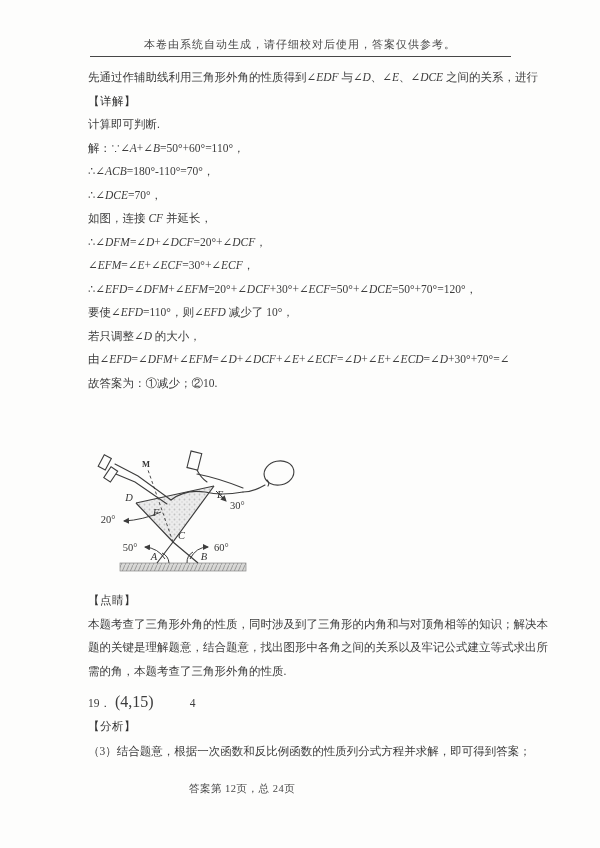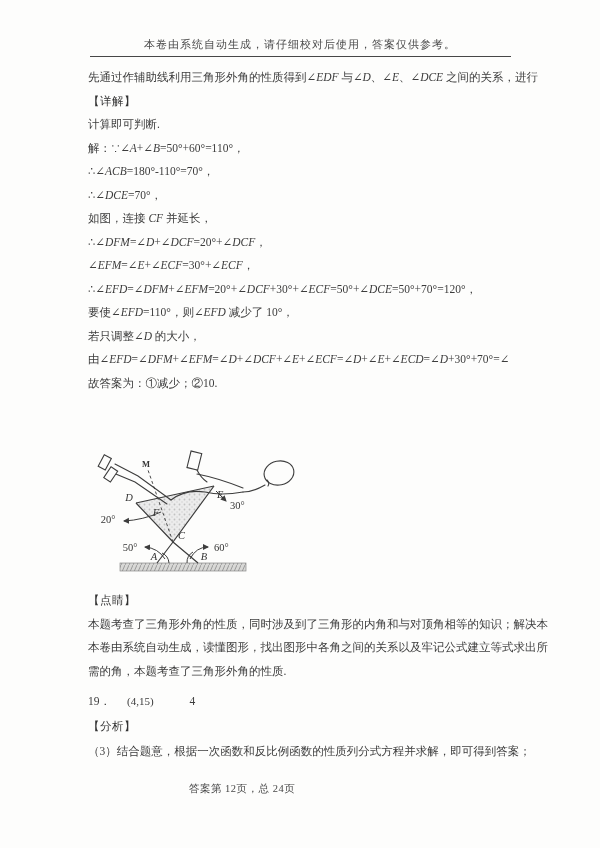--- a/index.html
+++ b/index.html
@@ -24,21 +24,21 @@
   
   .block{position:absolute;left:88px;width:430px;font-size:11.5px;}
   .block .line{height:23.5px;line-height:23.5px;white-space:nowrap;}
   #block-solution{top:66px;}
   #block-remark{top:589px;}
   #block-remark .line{height:23.6px;line-height:23.6px;}
   #block-q19{top:689px;}
   #block-q19 .line{height:25px;line-height:25px;}
   .heading{letter-spacing:.5px;color:#333;}
   .math i{font-style:italic;}
-  .pair{font-size:11px;margin-left:16px;}
+  .pair{font-size:16px;margin-left:4px;}
   .ans2{margin-left:36px;}
   
   .figure-wrap{position:absolute;left:93px;top:448px;width:240px;height:142px;}
   svg{display:block;}
   .flabel{font-family:"Liberation Serif","DejaVu Serif",serif;font-style:italic;font-size:10.5px;fill:#333;}
   .flabel-m{font-family:"Liberation Serif","DejaVu Serif",serif;font-size:8.5px;font-weight:bold;fill:#333;}
   .fangle{font-family:"Liberation Serif","DejaVu Serif",serif;font-size:10.5px;fill:#333;}
   
   .footer-note{
     position:absolute;top:782px;left:0;width:484px;
@@ -128,21 +128,21 @@
       <text class="fangle" x="15" y="75" text-anchor="middle">20°</text>
       <text class="fangle" x="137" y="61">30°</text>
       <text class="fangle" x="37" y="103" text-anchor="middle">50°</text>
       <text class="fangle" x="121" y="103">60°</text>
     </svg>
   </div>
 
   <div class="block" id="block-remark">
     <div class="line heading">【点睛】</div>
     <div class="line math">本题考查了三角形外角的性质，同时涉及到了三角形的内角和与对顶角相等的知识；解决本</div>
-    <div class="line math">本卷由系统自动生成，读懂图形，找出图形中各角之间的关系以及牢记公式建立等式求出所</div>
+    <div class="line math">题的关键是理解题意，结合题意，找出图形中各角之间的关系以及牢记公式建立等式求出所</div>
     <div class="line math">需的角，本题考查了三角形外角的性质.</div>
   </div>
 
   <div class="block" id="block-q19">
     <div class="line">
       <span>19．</span><span class="pair">(4,15)</span><span class="ans2">4</span>
     </div>
     <div class="line heading">【分析】</div>
     <div class="line math">（3）结合题意，根据一次函数和反比例函数的性质列分式方程并求解，即可得到答案；</div>
   </div>

